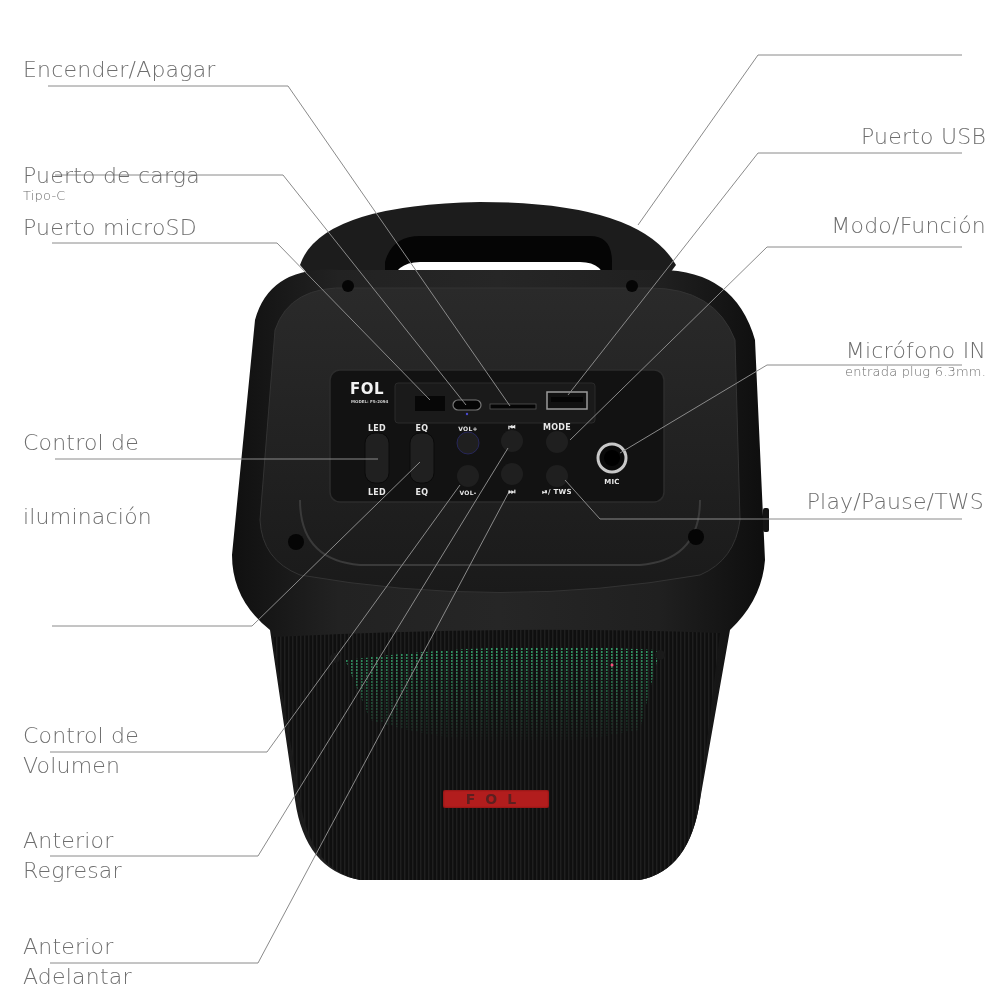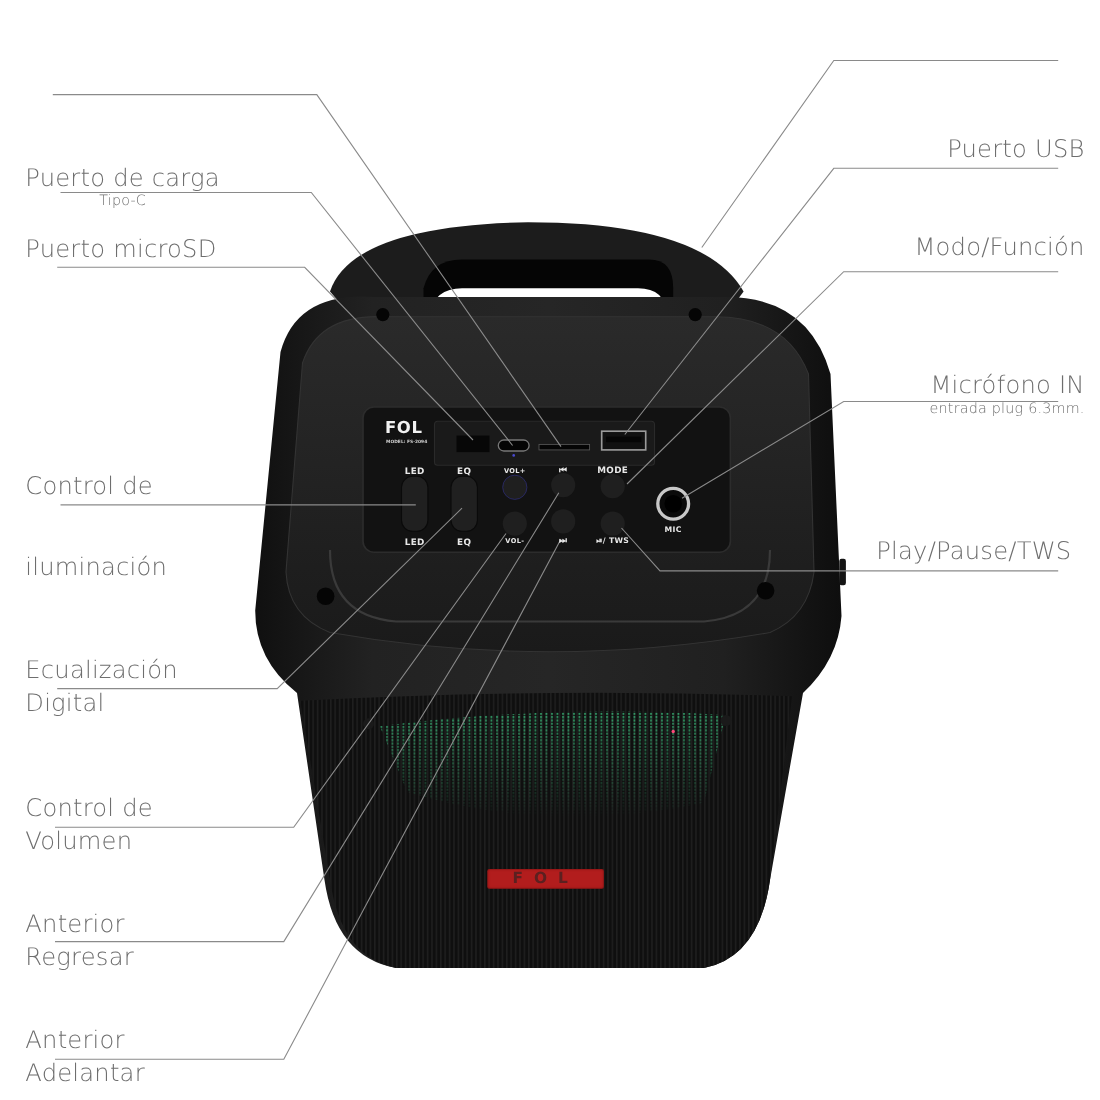--- a/index.html
+++ b/index.html
@@ -129,34 +129,33 @@
   <div class="panel-txt" style="left:500px;top:423px;width:24px;">⏮</div>
   <div class="panel-txt" style="left:500px;top:487px;width:24px;">⏭</div>
   <div class="panel-txt" style="left:537px;top:423px;width:40px;">MODE</div>
   <div class="panel-txt" style="left:532px;top:488px;width:50px;font-size:7px;">⏯/ TWS</div>
   <div class="panel-txt" style="left:598px;top:478px;width:28px;font-size:7px;">MIC</div>
 
   <div class="badge">
       <span>FOL</span>
     </div>
 
-  <div class="lbl" style="left:23px;top:148px;text-align:center;">
+  <div class="lbl" style="left:23px;top:55px;">
+    <span>Encender/Apagar</span>
+  </div>
+  <div class="lbl" style="left:23px;top:161px;">
     <span>Puerto de carga</span>
     <span class="sub" style="margin-top:-2px;">Tipo-C</span>
   </div>
   <div class="lbl" style="left:23px;top:213px;">
     <span>Puerto microSD</span>
   </div>
   <div class="lbl" style="left:23px;top:428px;">
     <span style="display:block;">Control de</span>
     <span style="display:block;margin-top:44px;">iluminación</span>
-  </div>
-  <div class="lbl" style="left:23px;top:595px;">
-    <span style="display:block;">Ecualización</span>
-    <span style="display:block;">Digital</span>
   </div>
   <div class="lbl" style="left:23px;top:721px;">
     <span style="display:block;">Control de</span>
     <span style="display:block;">Volumen</span>
   </div>
   <div class="lbl" style="left:23px;top:826px;">
     <span style="display:block;">Anterior</span>
     <span style="display:block;">Regresar</span>
   </div>
   <div class="lbl" style="left:23px;top:932px;">
@@ -167,17 +166,17 @@
   <div class="lbl right" style="right:14px;top:122px;">
     <span>Puerto USB</span>
   </div>
   <div class="lbl right" style="right:14px;top:211px;">
     <span>Modo/Función</span>
   </div>
   <div class="lbl right" style="right:14px;top:336px;margin-left:28px;">
     <span style="display:block;">Micrófono IN</span>
     <span class="sub" style="margin-top:-1px;">entrada plug 6.3mm.</span>
   </div>
-  <div class="lbl right" style="right:26px;top:487px;">
+  <div class="lbl right" style="right:16px;top:487px;">
     <span>Play/Pause/TWS</span>
   </div>
 
 </div>
 
 </body></html>

